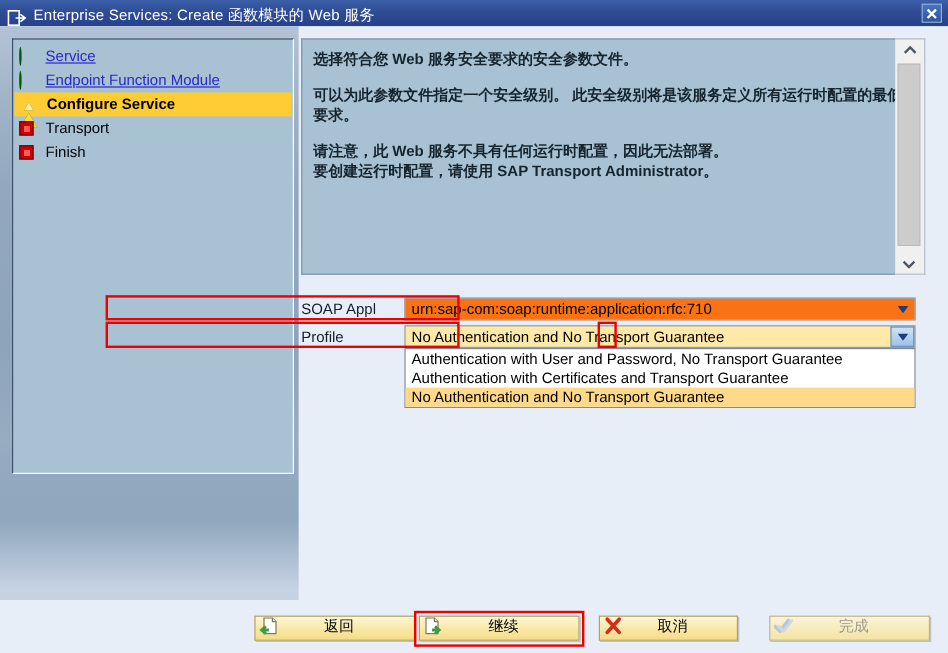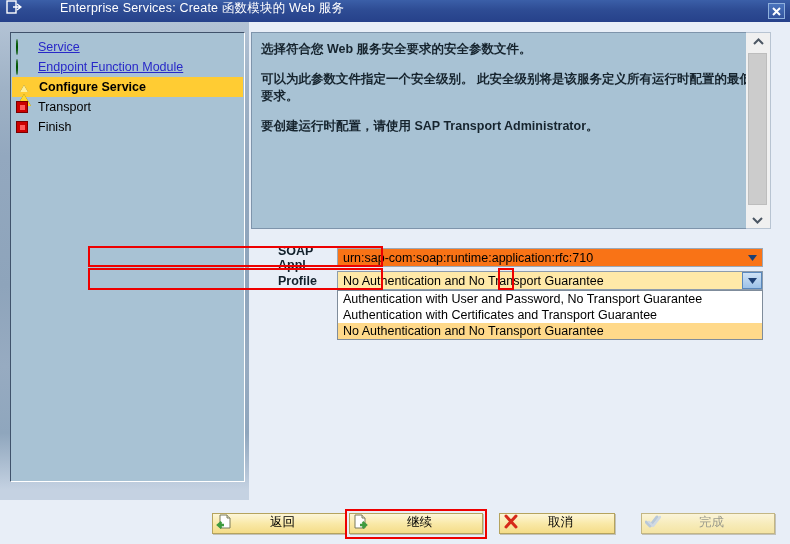--- a/index.html
+++ b/index.html
@@ -17,22 +17,21 @@
   }
 
   
   .titlebar {
     position: absolute;
     left: 0; top: 0;
     width: 790px; height: 22px;
     background: linear-gradient(to bottom, #3b5fa8 0%, #2e4c94 45%, #26418a 100%);
     border-bottom: 1px solid #7d9bc9;
     display: flex;
-    align-items: flex-start;
-    gap: 32px;
+    align-items: flex-end;
   }
   .title-icon {
     width: 16px; height: 14px;
     margin-left: 6px; margin-right: 6px;
     position: relative;
     flex: none;
   }
   .title-text {
     color: #ffffff;
     font-size: 12.5px;
@@ -65,21 +64,21 @@
     left: 0; top: 0;
     width: 249px; height: 478px;
     background:
       linear-gradient(to bottom,
         #b3c3d5 0%, #9fb2c6 14%, #93a8bf 28%,
         #8ea4bb 55%, #97abc1 72%, #8fa6bd 86%, #c5d2e2 98%);
   }
   .wizard-panel {
     position: absolute;
     left: 10px; top: 10px;
-    width: 235px; height: 450px;
+    width: 235px; height: 363px;
     background: #a8c2d4;
     border: 1px solid #ffffff;
     border-left-color: #40526b;
     border-top-color: #40526b;
     box-sizing: border-box;
     padding-top: 4px;
   }
   .step {
     height: 20px;
     display: flex;
@@ -214,25 +213,24 @@
     width: 541px;
   }
   .frow {
     height: 21px;
     display: flex;
     align-items: center;
     margin-bottom: 2px;
   }
   .flabel {
     width: 88px;
-    padding-left: 29px;
+    padding-left: 2px;
     box-sizing: border-box;
     font-size: 12.5px;
     color: #12202b;
-    font-weight: bold;
   }
   .combo {
     position: relative;
     width: 426px;
     height: 19px;
     box-sizing: border-box;
     border: 1px solid #9aa8b8;
     background: #f97316;
     display: flex;
     align-items: center;
@@ -386,20 +384,21 @@
       </div>
 
     </div>
   </div>
 
   <div class="content">
 
     <div class="desc-box">
       <p class="desc-p">选择符合您 Web 服务安全要求的安全参数文件。</p>
       <p class="desc-p">可以为此参数文件指定一个安全级别。 此安全级别将是该服务定义所有运行时配置的最低要求。</p>
+      <p class="desc-p tight">请注意，此 Web 服务不具有任何运行时配置，因此无法部署。</p>
       <p class="desc-p">要创建运行时配置，请使用 SAP Transport Administrator。</p>
     </div>
 
     <div class="scroll-track">
       <div class="scroll-arrow">
         <svg width="11" height="8" viewBox="0 0 11 8">
             <path d="M1 6 L5.5 1.5 L10 6" fill="none" stroke="#4c5764" stroke-width="2"></path>
           </svg>
       </div>
       <div class="scroll-thumb"></div>

